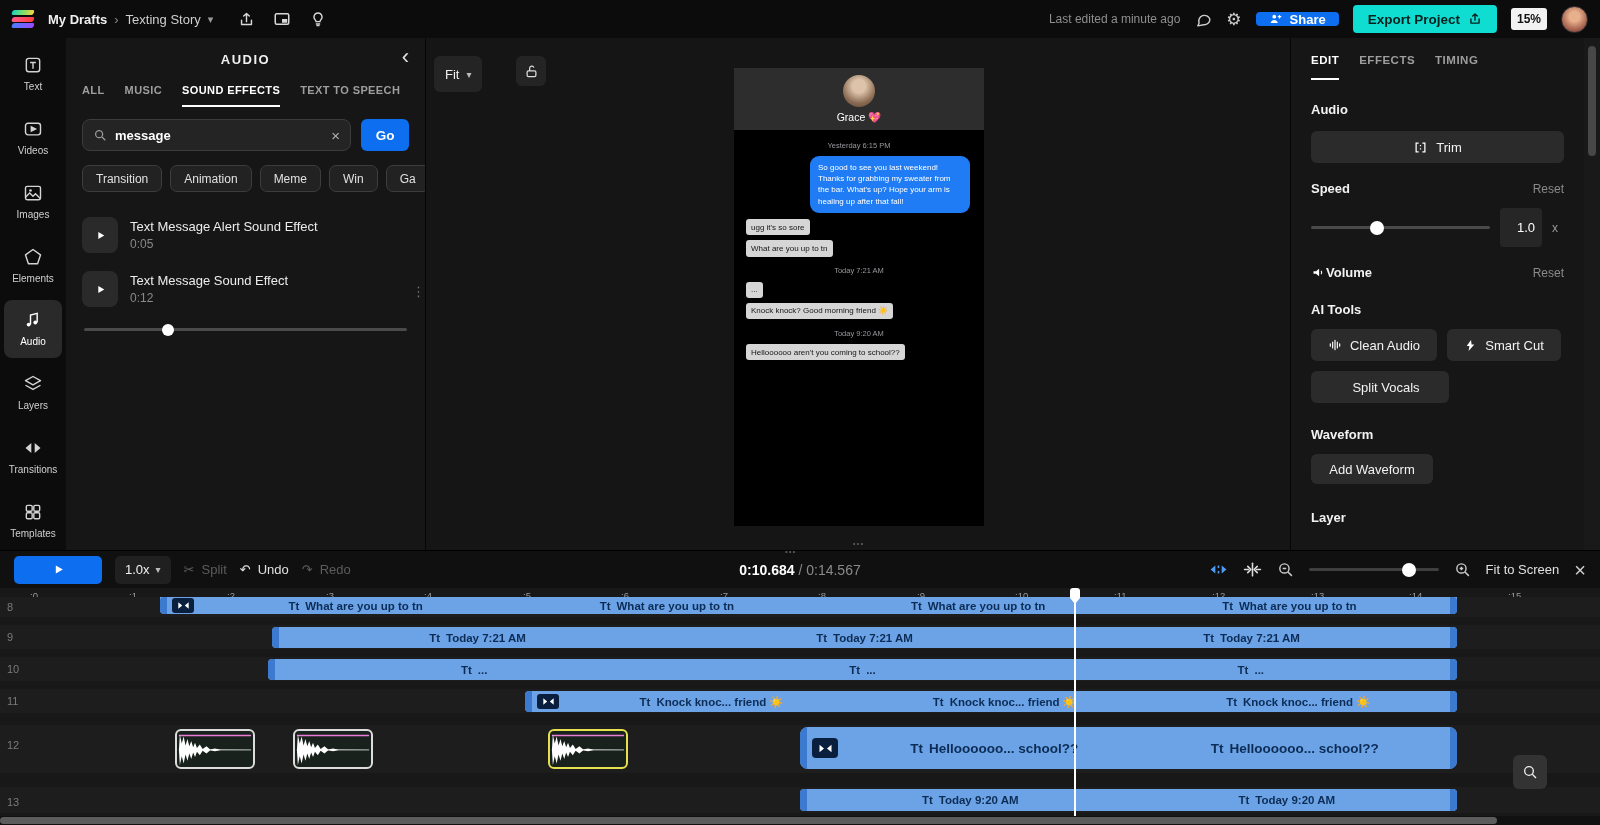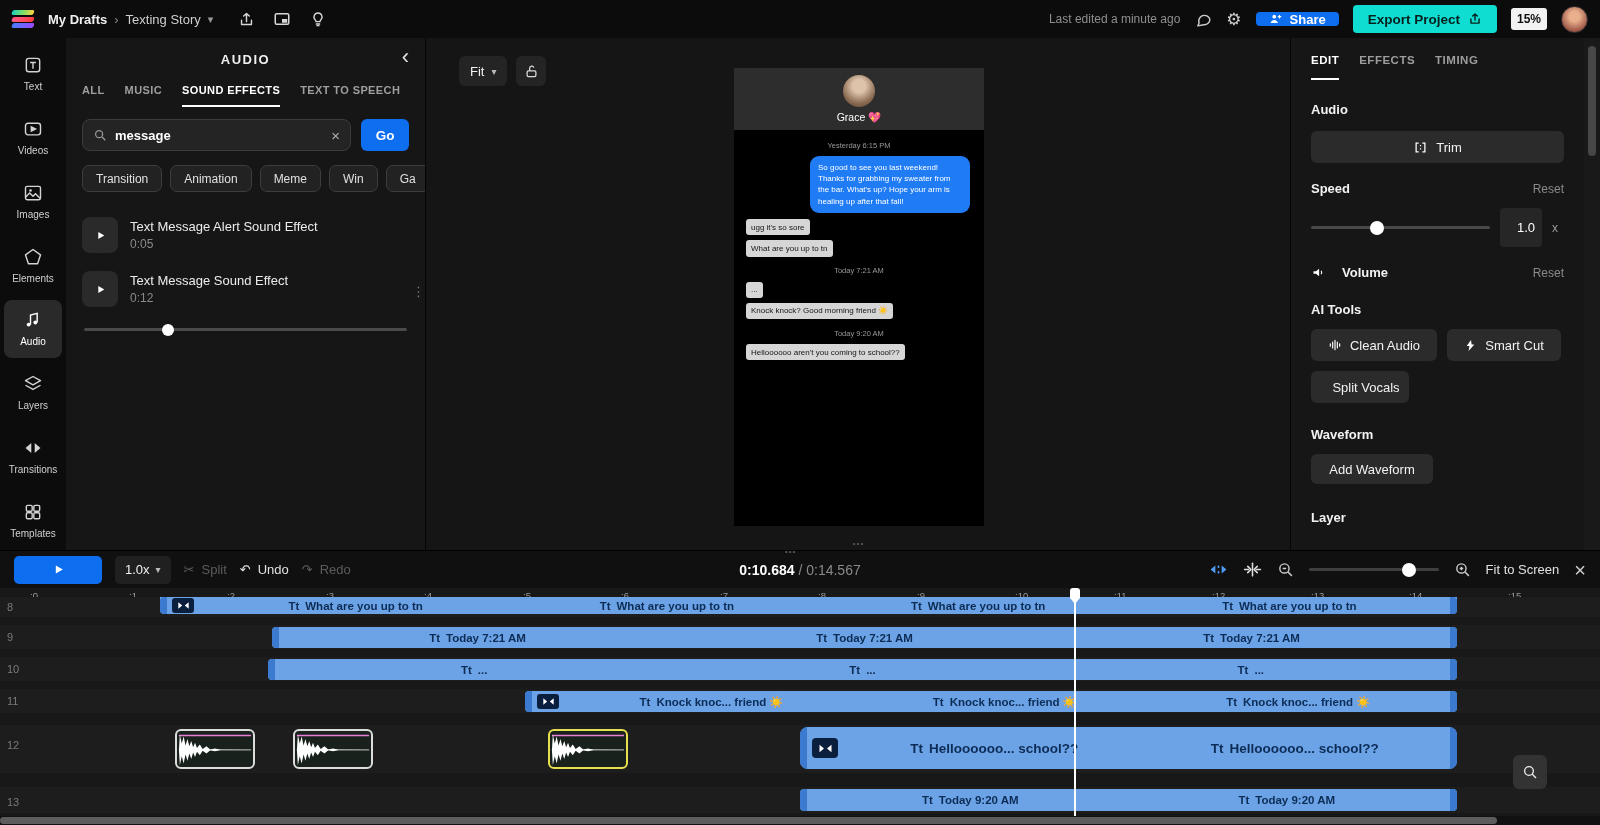--- a/index.html
+++ b/index.html
@@ -54,21 +54,21 @@
   .play-sq { width:36px; height:36px; border-radius:8px; background:#2a2a2a; display:flex; align-items:center; justify-content:center; flex:0 0 auto; cursor:pointer; }
   .result-meta { display:flex; flex-direction:column; gap:3px; }
   .result-title { font-size:13px; color:#ececec; }
   .result-dur { font-size:12px; color:#8a8a8a; }
   .preview-slider { position:relative; margin:12px 18px 0; height:3px; background:#4a4a4a; border-radius:2px; cursor:pointer; }
   .preview-knob { position:absolute; top:-4.5px; left:24%; width:12px; height:12px; border-radius:50%; background:#fff; }
   .ap-resize { position:absolute; right:1px; top:246px; color:#777; font-size:13px; letter-spacing:-1px; cursor:ew-resize; }
 
   
   .canvas { position:absolute; top:38px; left:427px; width:863px; height:512px; background:#151515; z-index:10; }
-  .fit-btn { position:absolute; left:32px; top:18px; height:30px; padding:0 11px; border-radius:6px; background:#242424; display:flex; align-items:center; gap:7px; font-size:13px; color:#f0f0f0; cursor:pointer; }
+  .fit-btn { position:absolute; left:7px; top:18px; height:36px; padding:0 11px; border-radius:6px; background:#242424; display:flex; align-items:center; gap:7px; font-size:13px; color:#f0f0f0; cursor:pointer; }
   .lock-btn { position:absolute; left:89px; top:18px; width:30px; height:30px; border-radius:6px; background:#242424; display:flex; align-items:center; justify-content:center; cursor:pointer; }
   .phone { position:absolute; left:307px; top:30px; width:250px; height:458px; display:flex; flex-direction:column; cursor:pointer; }
   .phone-header { height:62px; background:#2d2d2d; display:flex; flex-direction:column; align-items:center; justify-content:center; gap:4px; }
   .phone-avatar { width:32px; height:32px; border-radius:50%; background:radial-gradient(circle at 50% 35%, #dcc3a9 25%, #8a6a52 65%, #55412f); }
   .phone-name { font-size:10.5px; color:#fff; }
   .phone-body { flex:1; background:#000; padding:4px 12px 0; display:flex; flex-direction:column; overflow:hidden; }
   .day-label { text-align:center; font-size:7.5px; color:#98989e; margin:7px 0 4px; }
   .bubble { font-size:8px; line-height:1.4; max-width:160px; }
   .bubble.blue { align-self:flex-end; background:#1f7cf5; color:#fff; border-radius:9px; padding:6px 8px; margin:2px 2px 4px 0; }
   .bubble.gray { align-self:flex-start; background:#d6d6d6; color:#151515; border-radius:3px; padding:2.5px 5px; margin:2.5px 0; }
@@ -77,21 +77,21 @@
   
   .right-panel { position:absolute; top:38px; left:1290px; width:294px; height:512px; background:#161616; border-left:1px solid #050505; padding:0 20px; overflow:hidden; z-index:20; }
   .rp-tabs { display:flex; gap:20px; padding-top:16px; }
   .rp-tab { font-size:11.5px; font-weight:700; letter-spacing:0.5px; color:#9e9e9e; padding-bottom:12px; cursor:pointer; }
   .rp-tab.active { color:#fff; border-bottom:2px solid #fff; }
   .rp-section { font-size:13px; font-weight:700; color:#f2f2f2; }
   .mt22 { margin-top:22px; } .mt18 { margin-top:18px; } .mt14 { margin-top:14px; } .mt12 { margin-top:12px; } .mt24 { margin-top:24px; } .mt26 { margin-top:26px; } .mt10 { margin-top:10px; }
   .pbtn { background:#2b2b2b; border-radius:6px; height:32px; display:flex; align-items:center; justify-content:center; gap:8px; font-size:13px; color:#f2f2f2; cursor:pointer; }
   .pbtn.full { width:100%; }
   .label-row { display:flex; align-items:center; justify-content:space-between; }
-  .label-left { display:flex; align-items:center; gap:16px; }
+  .label-left { display:flex; align-items:center; gap:0; }
   .reset { font-size:12px; color:#8a8a8a; cursor:pointer; }
   .slider-row { display:flex; align-items:center; gap:10px; }
   .slider-track { position:relative; flex:1; height:3px; background:#4a4a4a; border-radius:2px; cursor:pointer; }
   .slider-knob { position:absolute; top:-5.5px; width:14px; height:14px; border-radius:50%; background:#fff; }
   .val-box { width:42px; height:39px; background:#262626; border-radius:4px; display:flex; align-items:center; justify-content:flex-end; padding:0 7px; font-size:13px; color:#fff; cursor:text; }
   .val-unit { font-size:12px; color:#9a9a9a; width:12px; }
   .btn-row { display:flex; gap:10px; }
 
   .v-scroll { position:absolute; top:38px; left:1584px; width:16px; height:512px; background:#191919; z-index:25; }
   .v-thumb { position:absolute; left:4px; top:8px; width:8px; height:110px; border-radius:4px; background:#474747; cursor:grab; }
@@ -393,21 +393,21 @@
         <span>Clean Audio</span>
       </div>
       <div class="pbtn" style="width:114px;">
         <svg width="13" height="13" viewBox="0 0 24 24" fill="#fff">
             <path d="M13 2L5 13h5l-1.5 9L19 10h-5z"></path>
           </svg>
         <span>Smart Cut</span>
       </div>
     </div>
     <div class="btn-row mt10">
-      <div class="pbtn" style="width:98px;padding-left:12px;">
+      <div class="pbtn" style="width:138px;padding-left:12px;">
         <span>Split Vocals</span>
       </div>
     </div>
     <div class="rp-section mt24">Waveform</div>
     <div class="btn-row mt12">
       <div class="pbtn" style="width:122px;height:30px;">
         <span>Add Waveform</span>
       </div>
     </div>
     <div class="rp-section mt26">Layer</div>

